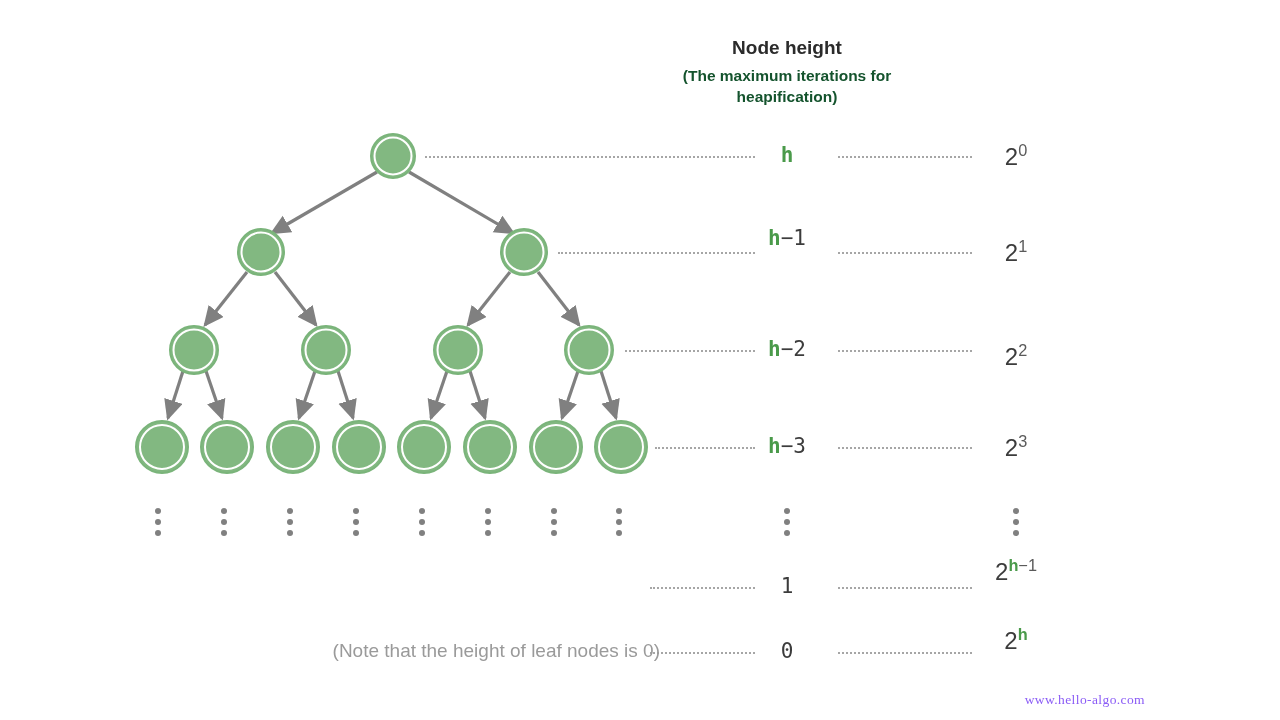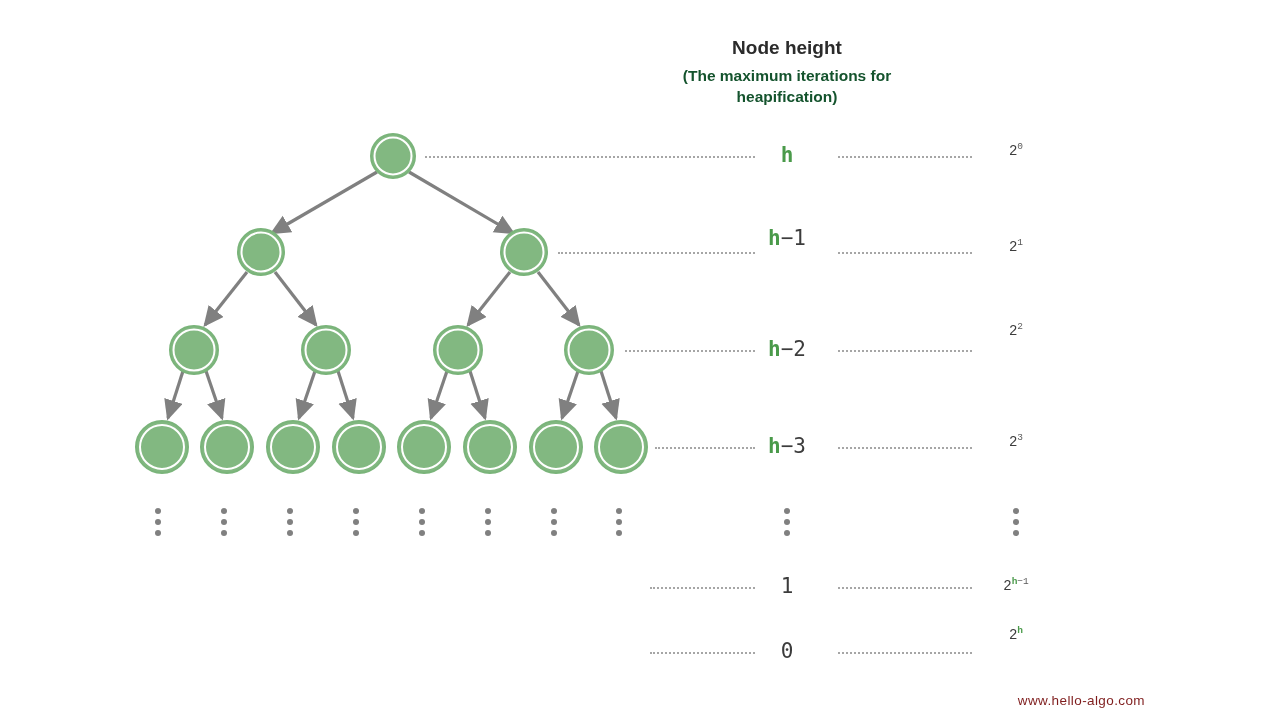--- a/index.html
+++ b/index.html
@@ -74,23 +74,23 @@
     white-space: nowrap;
   }
   .height-val .hv-h { color: #4a9a4a; }
   .height-val .hv-rest { color: #3c3c3c; font-weight: normal; }
 
   .count-val {
     position: absolute;
     left: 956px;
     width: 120px;
     text-align: center;
-    font-size: 14px;
+    font-size: 24px;
     color: #3c3c3c;
-    font-family: Liberation Mono, monospace;
+    font-family: Liberation Sans, sans-serif;
     white-space: nowrap;
   }
   .count-val sup {
     font-size: 0.68em;
     vertical-align: super;
     line-height: 0;
   }
   .count-val sup .sup-h { color: #4a9a4a; font-weight: bold; }
   .count-val sup .sup-rest { color: #5a5a5a; }
 
@@ -126,23 +126,23 @@
     font-size: 19px;
     color: #9a9a9a;
     white-space: nowrap;
   }
 
   
   #watermark {
     position: absolute;
     right: 18px;
     bottom: 12px;
-    font-family: Liberation Sans, sans-serif;
+    font-family: Liberation Serif, serif;
     font-size: 13.5px;
-    color: #7f1d1d;
+    color: #8b5cf6;
     letter-spacing: 0.4px;
   }
 </style>
 </head>
 <body>
 
 <div id="stage">
 
   <svg id="tree-svg" viewBox="0 0 1280 720">
     <defs>
@@ -291,27 +291,27 @@
   <div class="height-val" style="top:639px;">
     <span class="hv-h"></span><span class="hv-rest">0</span>
   </div>
 
   <div class="count-val" style="top:143px;">
     <span>2</span><sup><span class="sup-h"></span><span class="sup-rest">0</span></sup>
   </div>
   <div class="count-val" style="top:239px;">
     <span>2</span><sup><span class="sup-h"></span><span class="sup-rest">1</span></sup>
   </div>
-  <div class="count-val" style="top:323px;">
+  <div class="count-val" style="top:343px;">
     <span>2</span><sup><span class="sup-h"></span><span class="sup-rest">2</span></sup>
   </div>
   <div class="count-val" style="top:434px;">
     <span>2</span><sup><span class="sup-h"></span><span class="sup-rest">3</span></sup>
   </div>
-  <div class="count-val" style="top:578px;">
+  <div class="count-val" style="top:558px;">
     <span>2</span><sup><span class="sup-h">h</span><span class="sup-rest">−1</span></sup>
   </div>
   <div class="count-val" style="top:627px;">
     <span>2</span><sup><span class="sup-h">h</span><span class="sup-rest"></span></sup>
   </div>
 
   <div class="vdots" style="left:155px; top:508px;">
       <i></i>
       <i></i>
       <i></i>
@@ -355,16 +355,17 @@
       <i></i>
       <i></i>
       <i></i>
     </div>
   <div class="vdots" style="left:1013px; top:508px;">
       <i></i>
       <i></i>
       <i></i>
     </div>
 
+  <div id="leaf-note">(Note that the height of leaf nodes is 0)</div>
 
   <div id="watermark">www.hello-algo.com</div>
 
 </div>
 
 </body></html>

